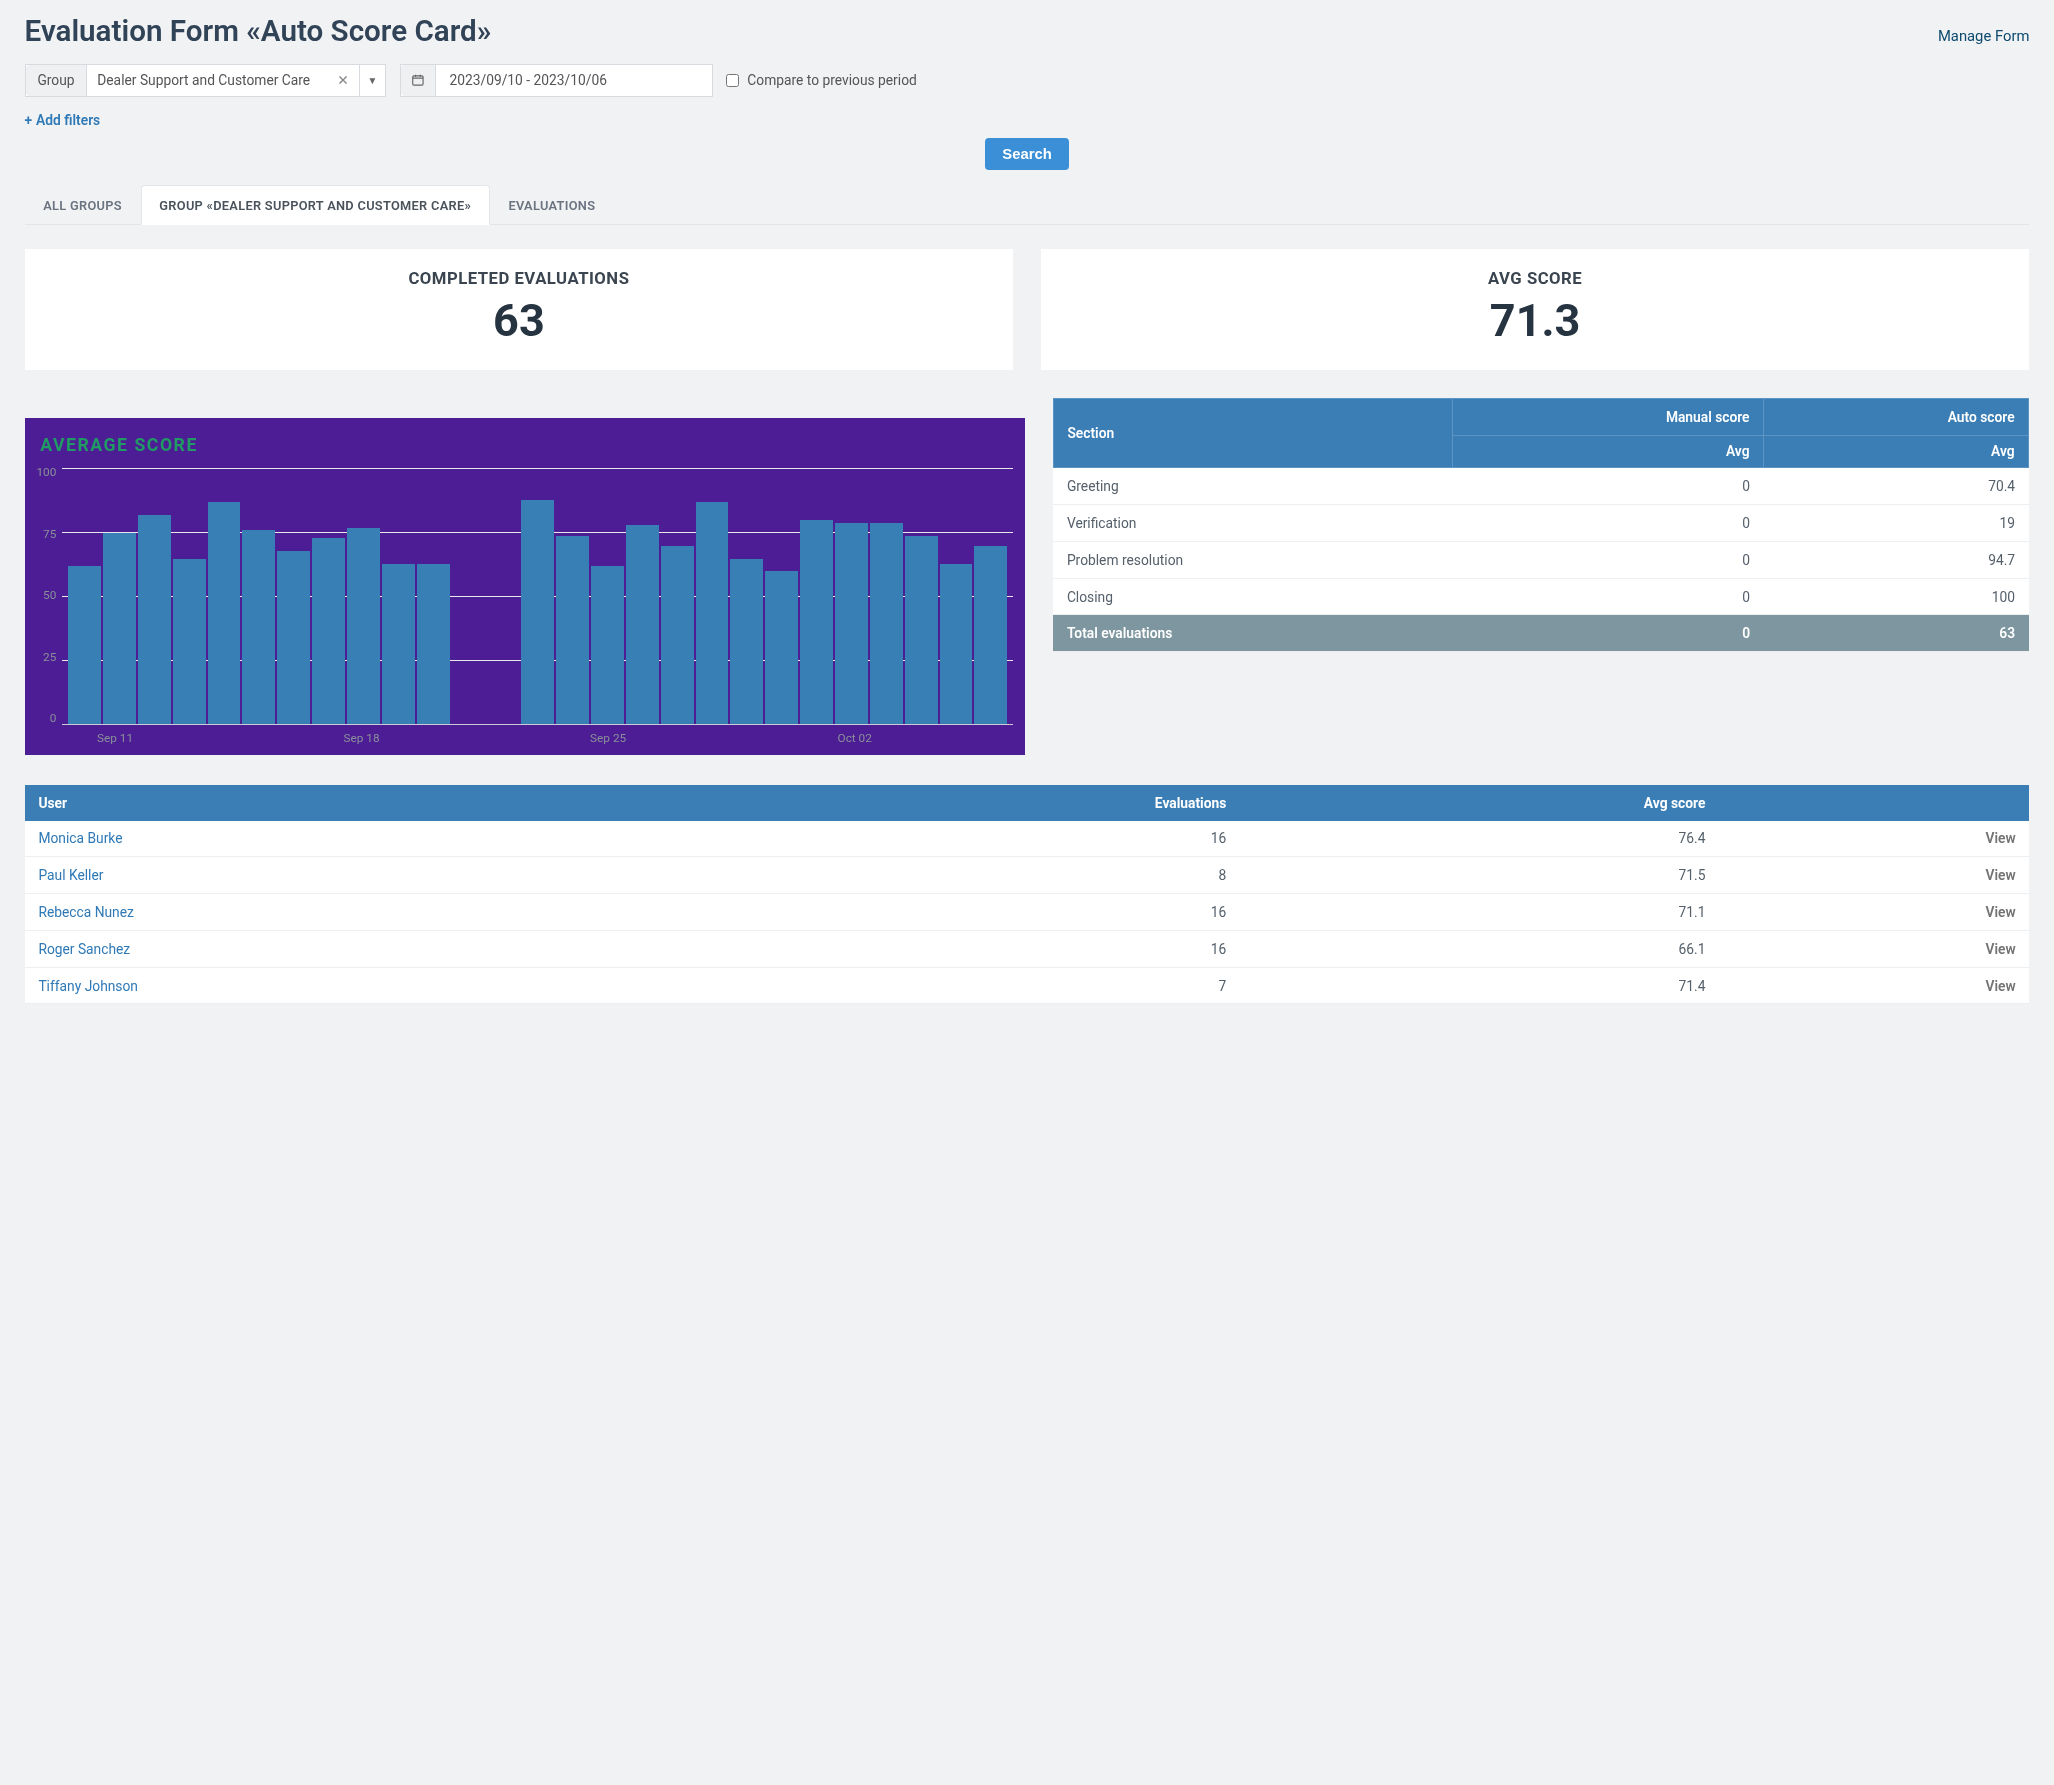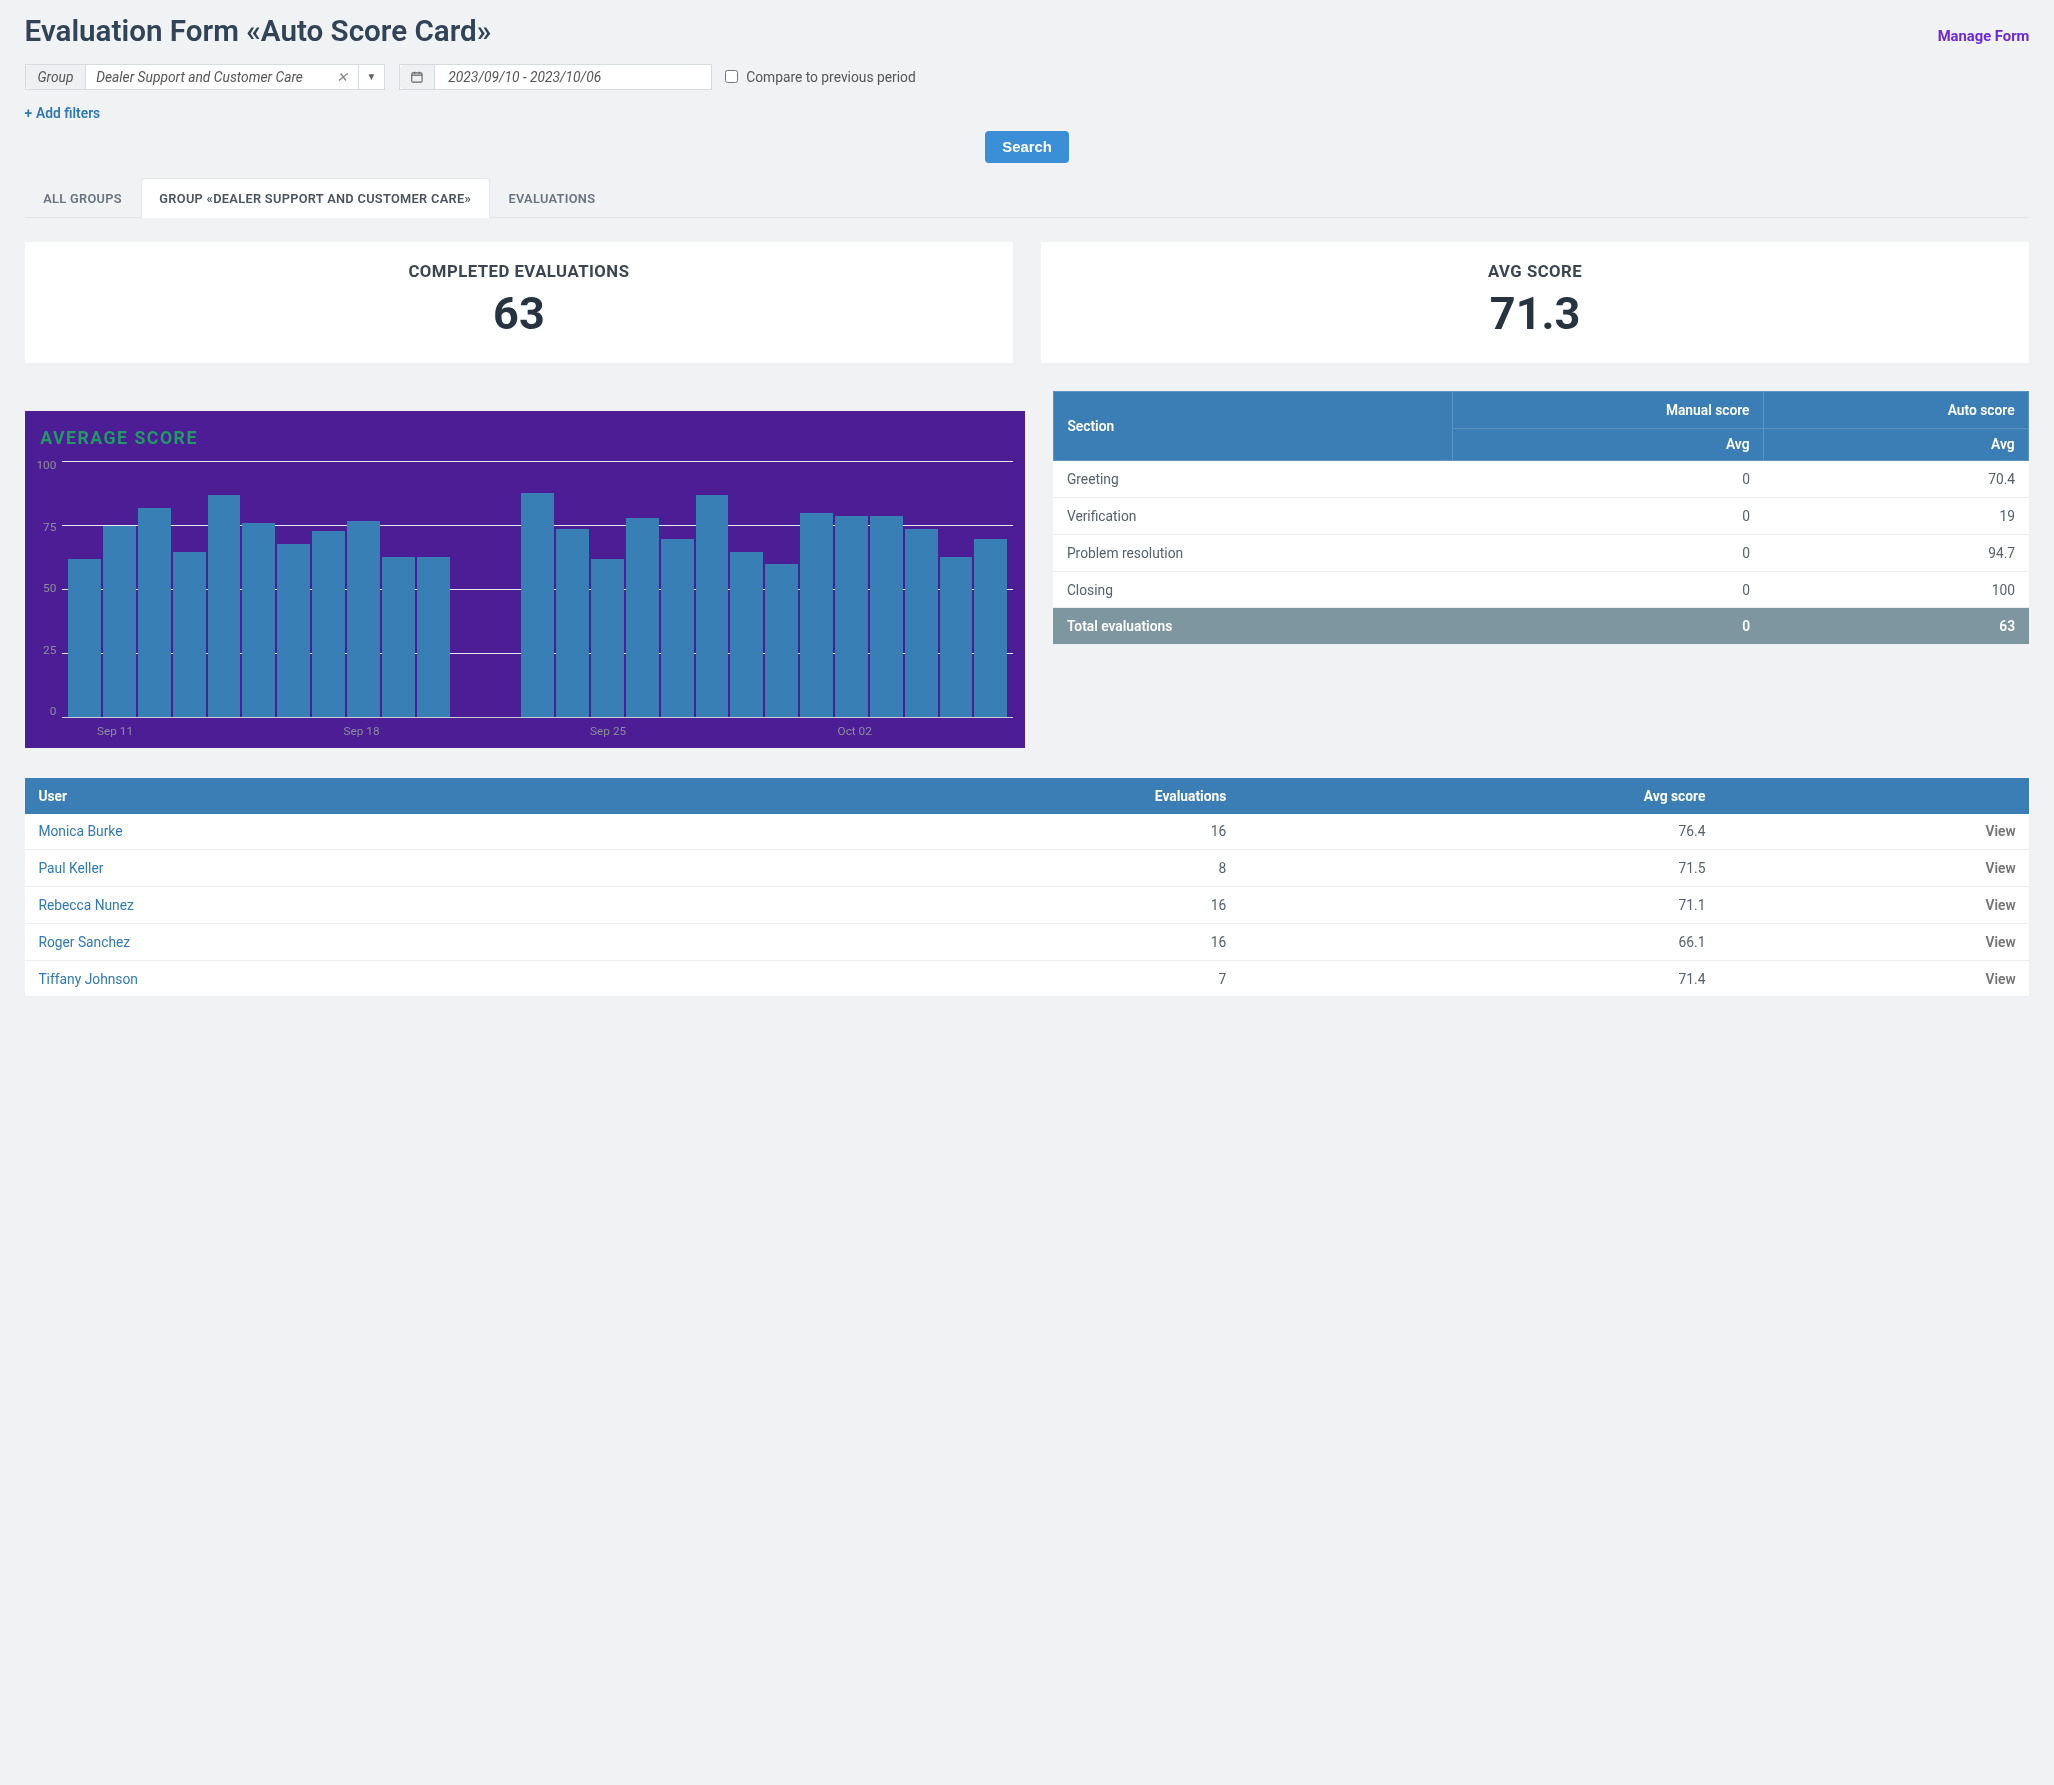--- a/index.html
+++ b/index.html
@@ -19,39 +19,38 @@
     align-items: center;
     padding-top: 7.9px;
   }
   h1.page-title {
     font-size: 29.6px;
     font-weight: 600;
     color: #314357;
     margin: 5.9px 0 15.8px 0;
   }
   .manage-link {
-    color: #6d28d9;
-    font-weight: 700;
+    color: #0c4a6e;
+    font-weight: 400;
     font-size: 14.8px;
     cursor: pointer;
   }
   .filter-row {
     display: flex;
     align-items: center;
     gap: 13.8px;
     margin-bottom: 9.9px;
   }
   .filter-group {
     display: flex;
     align-items: stretch;
     border: 1px solid #d7dbdf;
     border-radius: 0;
     background: #fff;
-    height: 26px;
-    font-style: italic;
+    height: 33px;
   }
   .filter-label {
     background: #eef0f2;
     padding: 0 11.8px;
     display: flex;
     align-items: center;
     border-right: 1px solid #d7dbdf;
     border-radius: 3.9px 0 0 3.9px;
     color: #555;
   }

